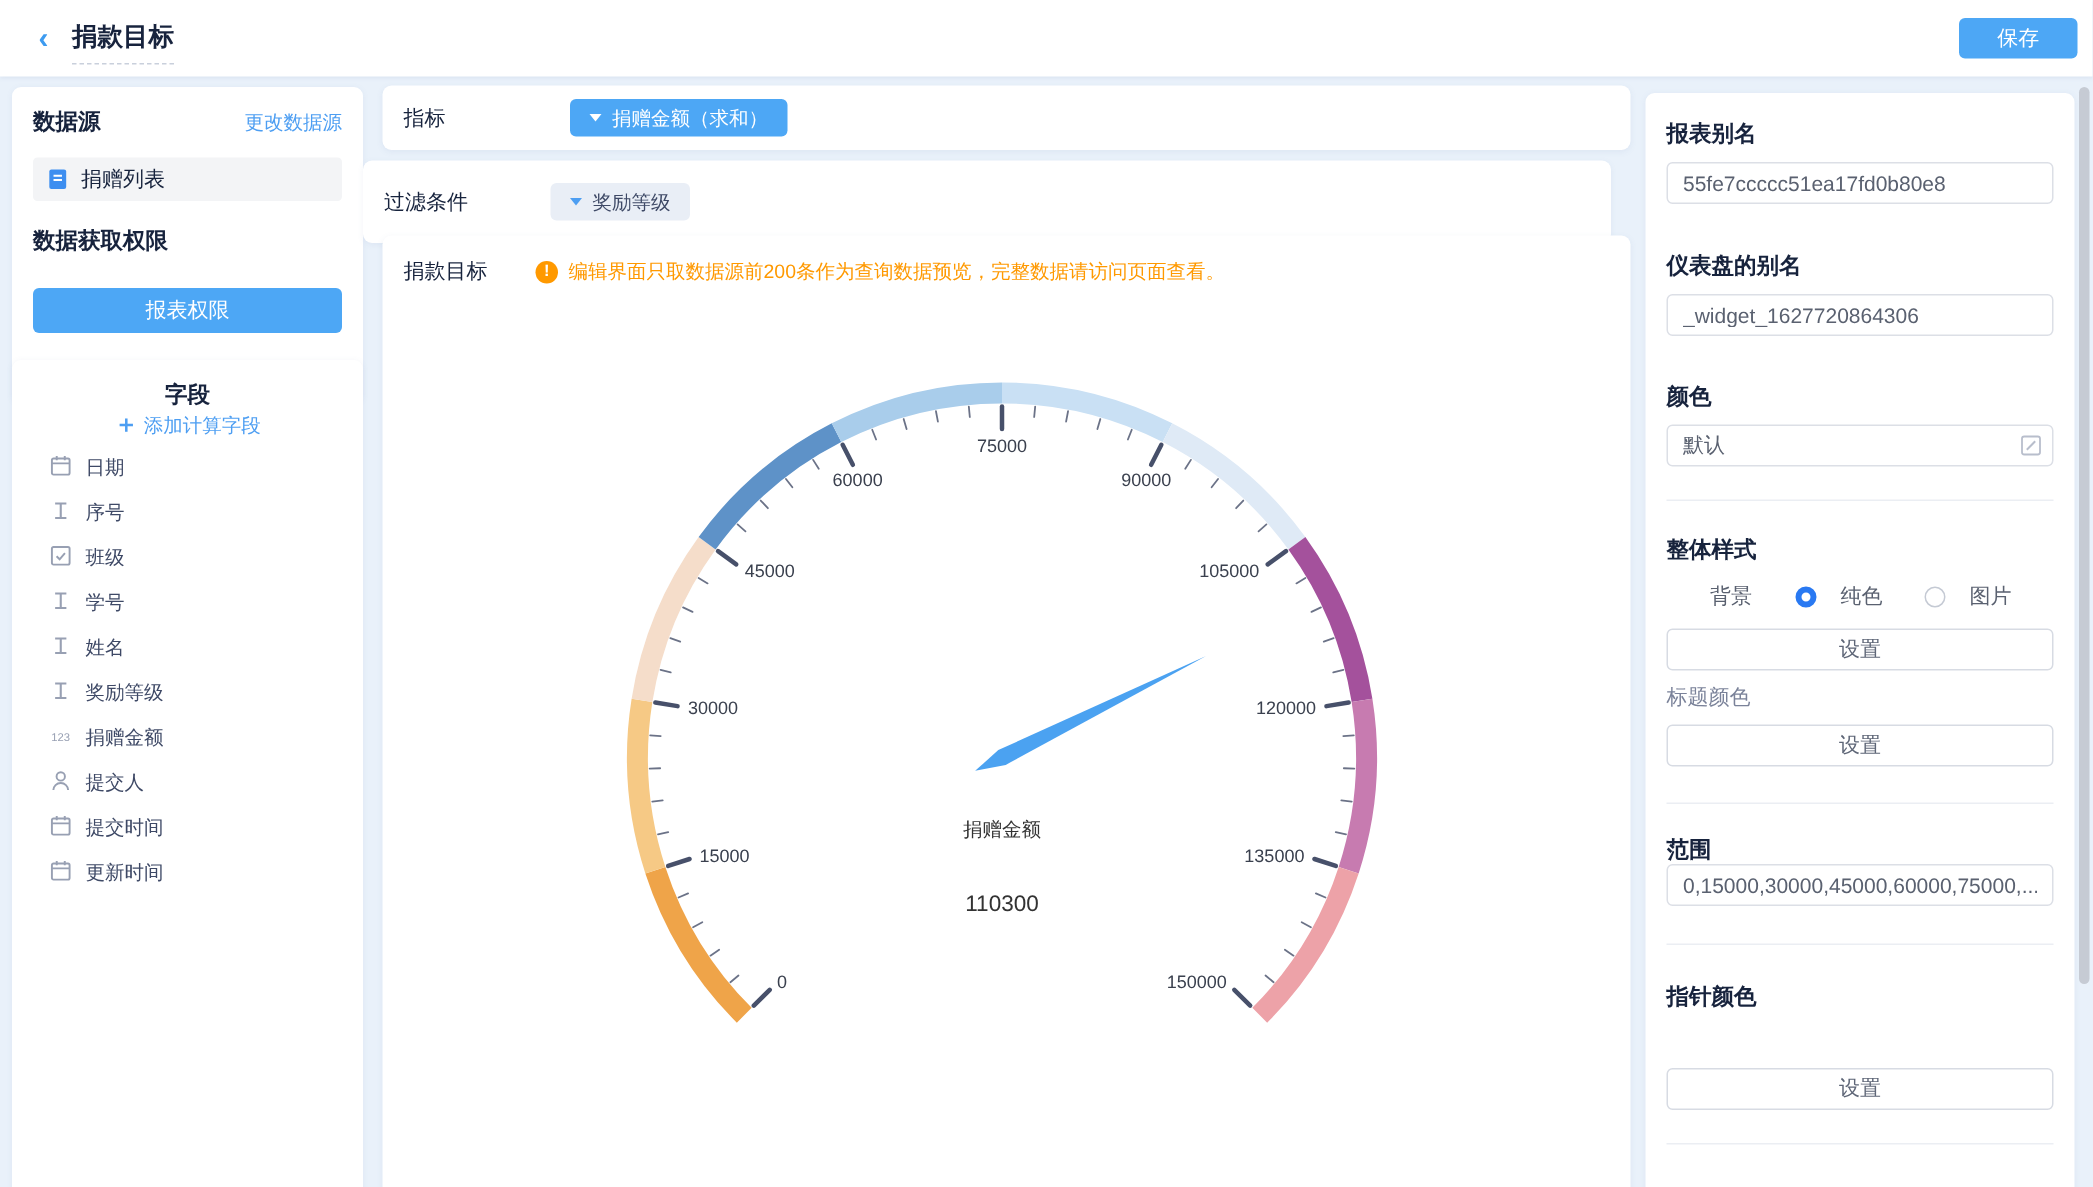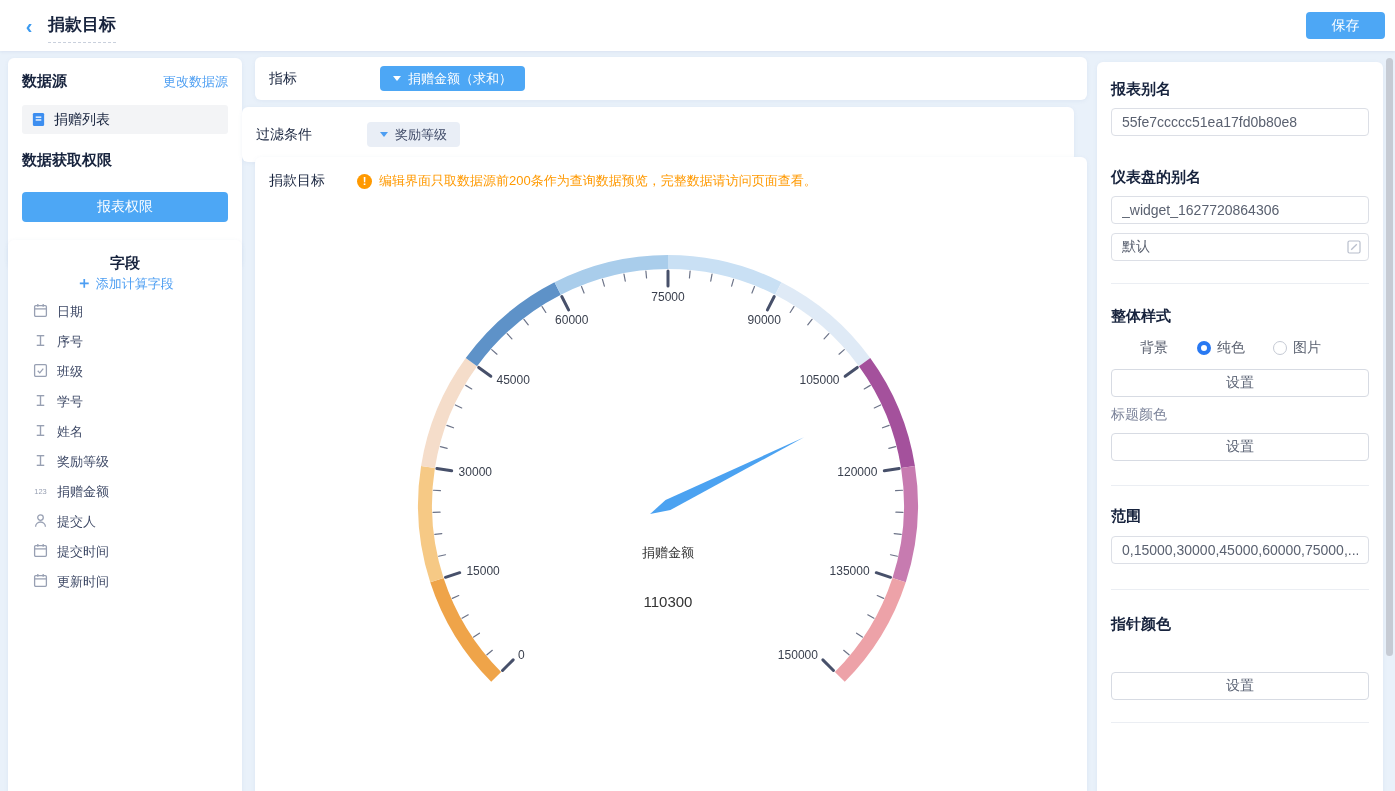--- a/index.html
+++ b/index.html
@@ -67,21 +67,21 @@
   .s-sublabel { font-size:14px; color:#7A8299; }
   .s-input { width:100%; height:28px; border:1px solid #DCDFE6; border-radius:4px;
     padding:0 10px; font-size:14px; color:#5A6170; background:#fff; outline:none;
     font-family:"Liberation Sans","DejaVu Sans",sans-serif; }
   .input-wrap { position:relative; }
   .edit-icon { position:absolute; right:8px; top:7px; width:14px; height:14px; cursor:pointer; }
   .divider { height:1px; background:#EBEEF3; }
   .set-btn { width:100%; height:28px; background:#fff; border:1px solid #D7DBE3;
     border-radius:4px; font-size:14px; color:#5E6677; cursor:pointer; }
   .bg-row { display:flex; align-items:center; font-size:14px; color:#5A6170; }
-  .radio-group { display:flex; align-items:center; gap:6px; cursor:pointer; }
+  .radio-group { display:flex; align-items:center; gap:16px; cursor:pointer; }
   .radio-on { width:14px; height:14px; border-radius:50%; border:4px solid #2979F2; background:#fff; }
   .radio-off { width:14px; height:14px; border-radius:50%; border:1px solid #C5CAD4; background:#fff; }
   .plus { color:#4D9EF2; font-size:16px; font-weight:bold; }
 
   
   .scroll-thumb { position:absolute; left:1386px; top:58px; width:7px; height:598px;
     border-radius:4px; background:#C6CBD4; cursor:pointer; }
 </style>
 </head>
 <body>
@@ -326,20 +326,21 @@
     </svg>
 </div>
 
 <div class="card card-settings">
   <div class="s-label">报表别名</div>
   <input class="s-input" style="margin-top: 9px;" value="55fe7ccccc51ea17fd0b80e8">
 
   <div class="s-label" style="margin-top:32px;">仪表盘的别名</div>
   <input class="s-input" style="margin-top: 9px;" value="_widget_1627720864306">
 
+  <div class="s-label" style="margin-top:31px;">颜色</div>
   <div class="input-wrap" style="margin-top:9px;">
     <input class="s-input" value="默认" style="">
     <span class="edit-icon">
       <svg viewBox="0 0 14 14" width="14" height="14">
           <rect x="1" y="1" width="12" height="12" rx="1.5" fill="none" stroke="#B8BECC" stroke-width="1.2"></rect>
           <line x1="4.2" y1="9.8" x2="9.8" y2="4.2" stroke="#B8BECC" stroke-width="1.3"></line>
         </svg>
     </span>
   </div>
 
@@ -358,21 +359,21 @@
     </span>
   </div>
   <button class="set-btn" style="margin-top:12px;">设置</button>
 
   <div class="s-sublabel" style="margin-top:9px;">标题颜色</div>
   <button class="set-btn" style="margin-top:9px;">设置</button>
 
   <div class="divider" style="margin-top:24px;"></div>
 
   <div class="s-label" style="margin-top:21px;">范围</div>
-  <input class="s-input" style="margin-top: 10px;" value="0,15000,30000,45000,60000,75000,...">
+  <input class="s-input" style="" value="0,15000,30000,45000,60000,75000,...">
 
   <div class="divider" style="margin-top:25px;"></div>
 
   <div class="s-label" style="margin-top:25px;">指针颜色</div>
   <button class="set-btn" style="margin-top:38px;">设置</button>
 
   <div class="divider" style="margin-top:22px;"></div>
 
   
 

